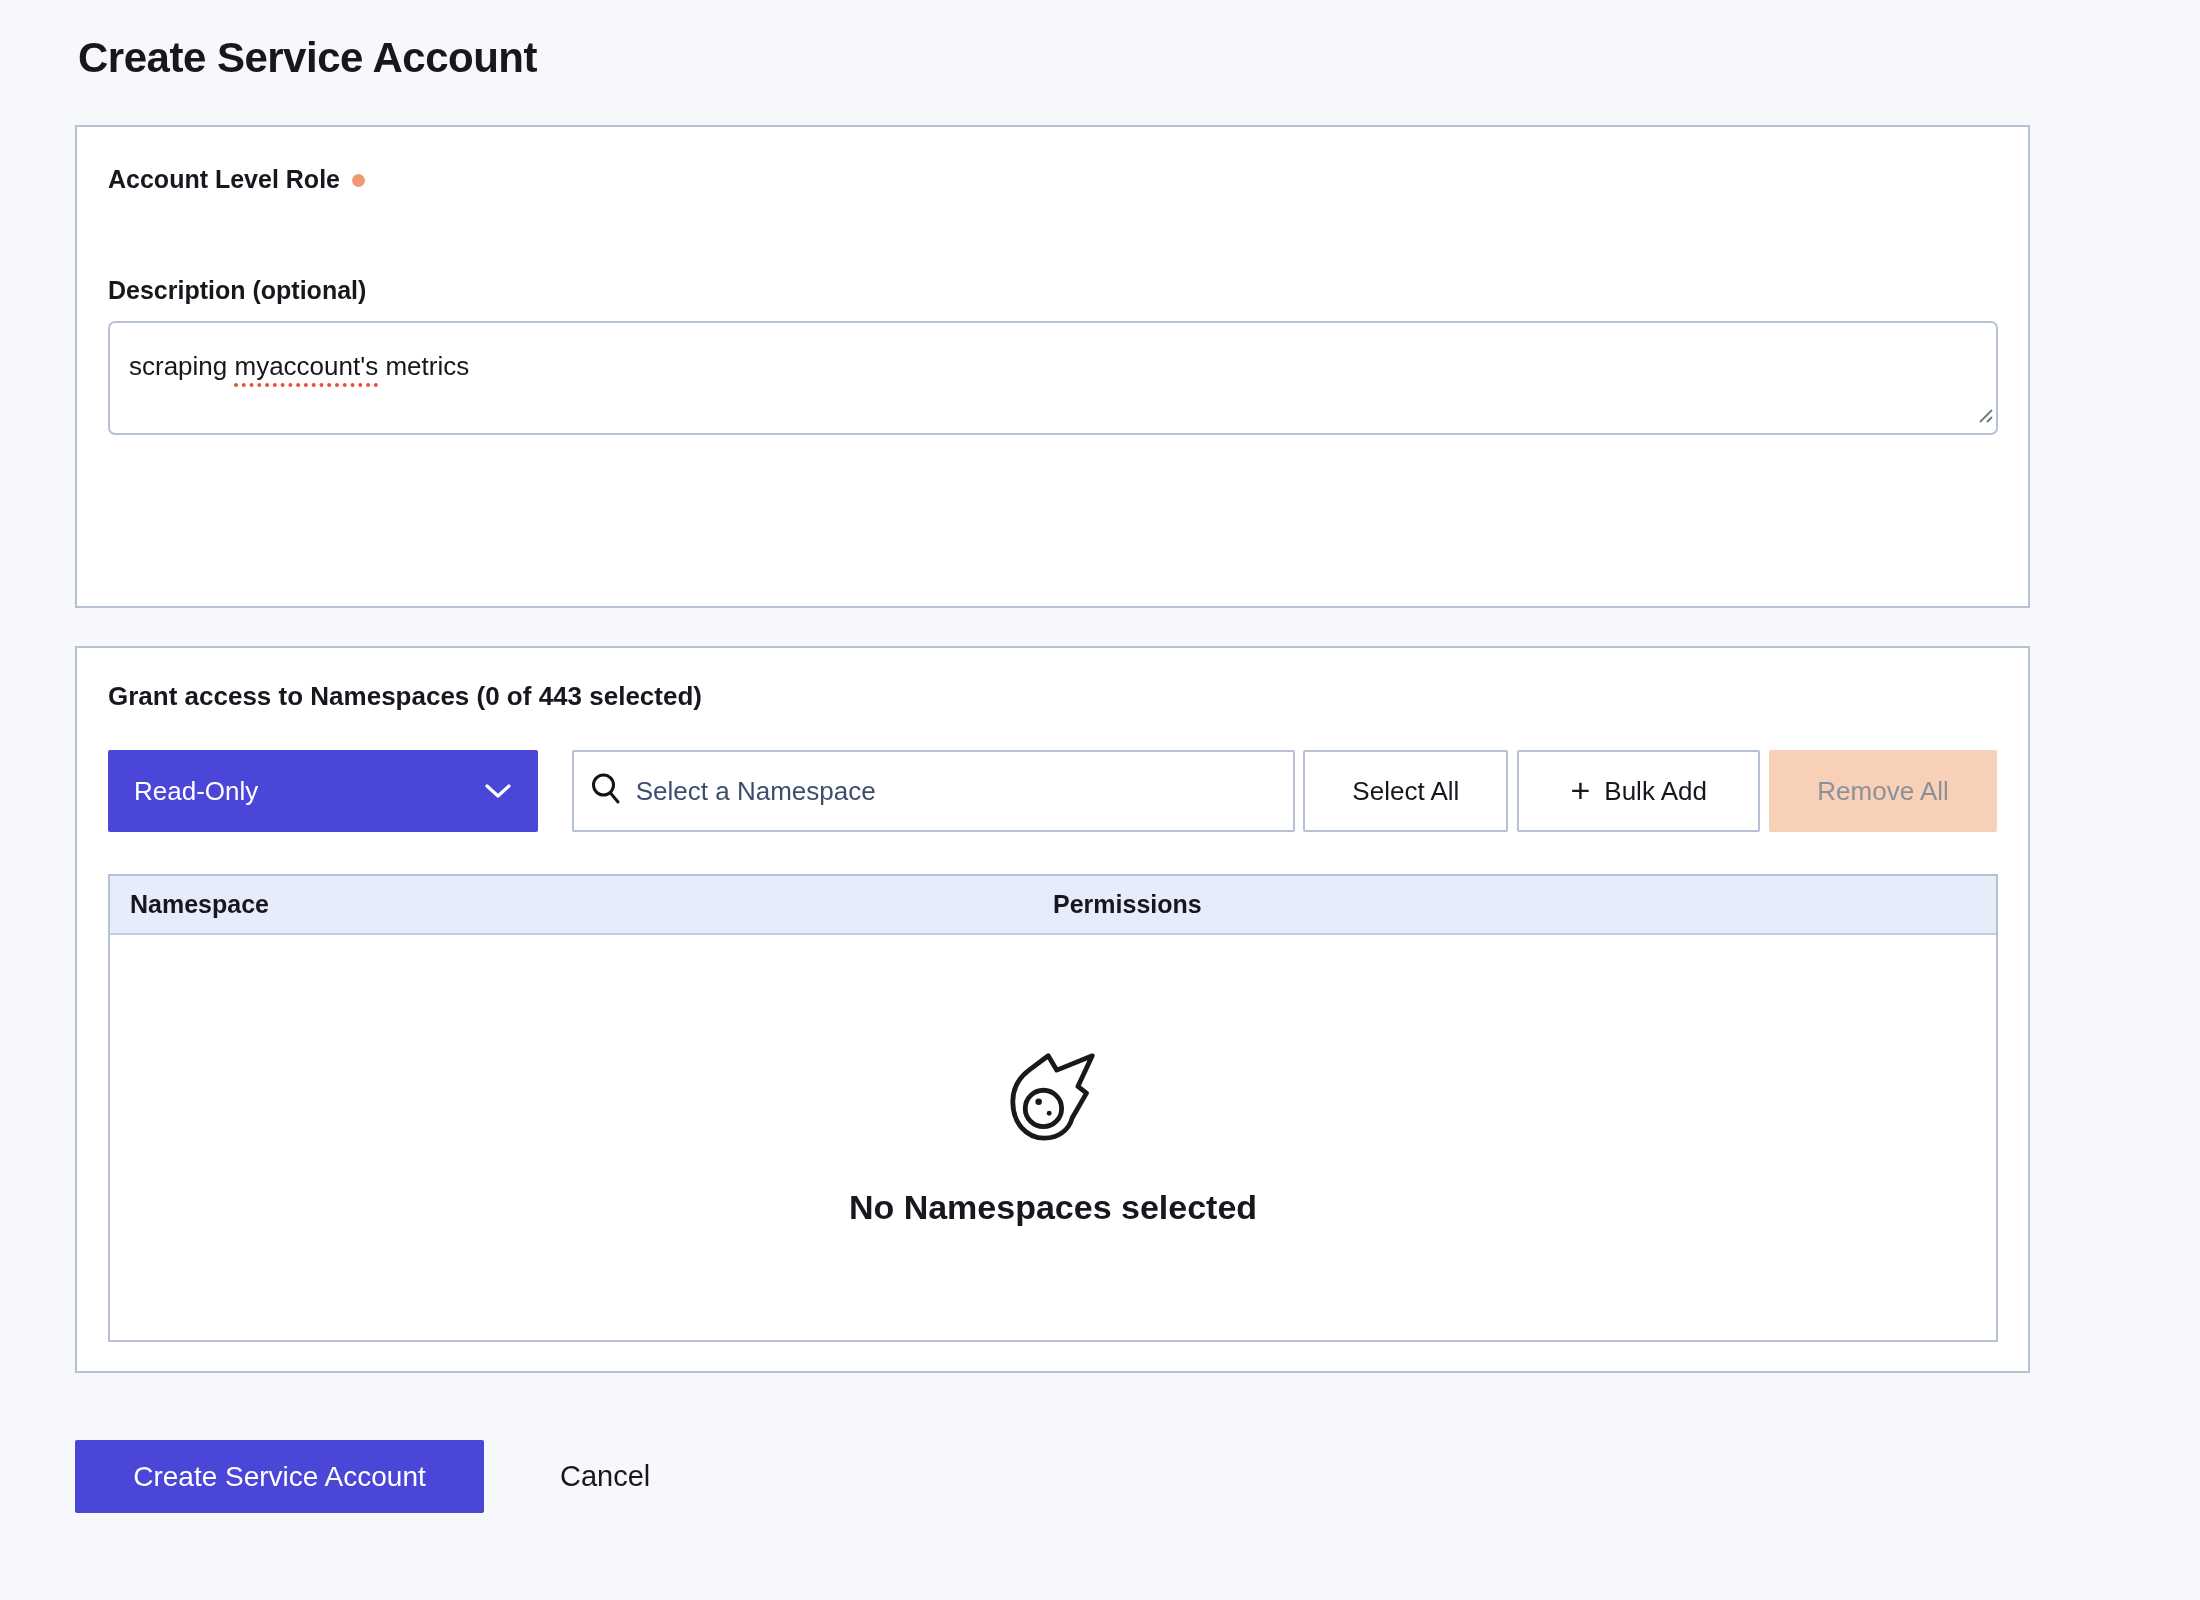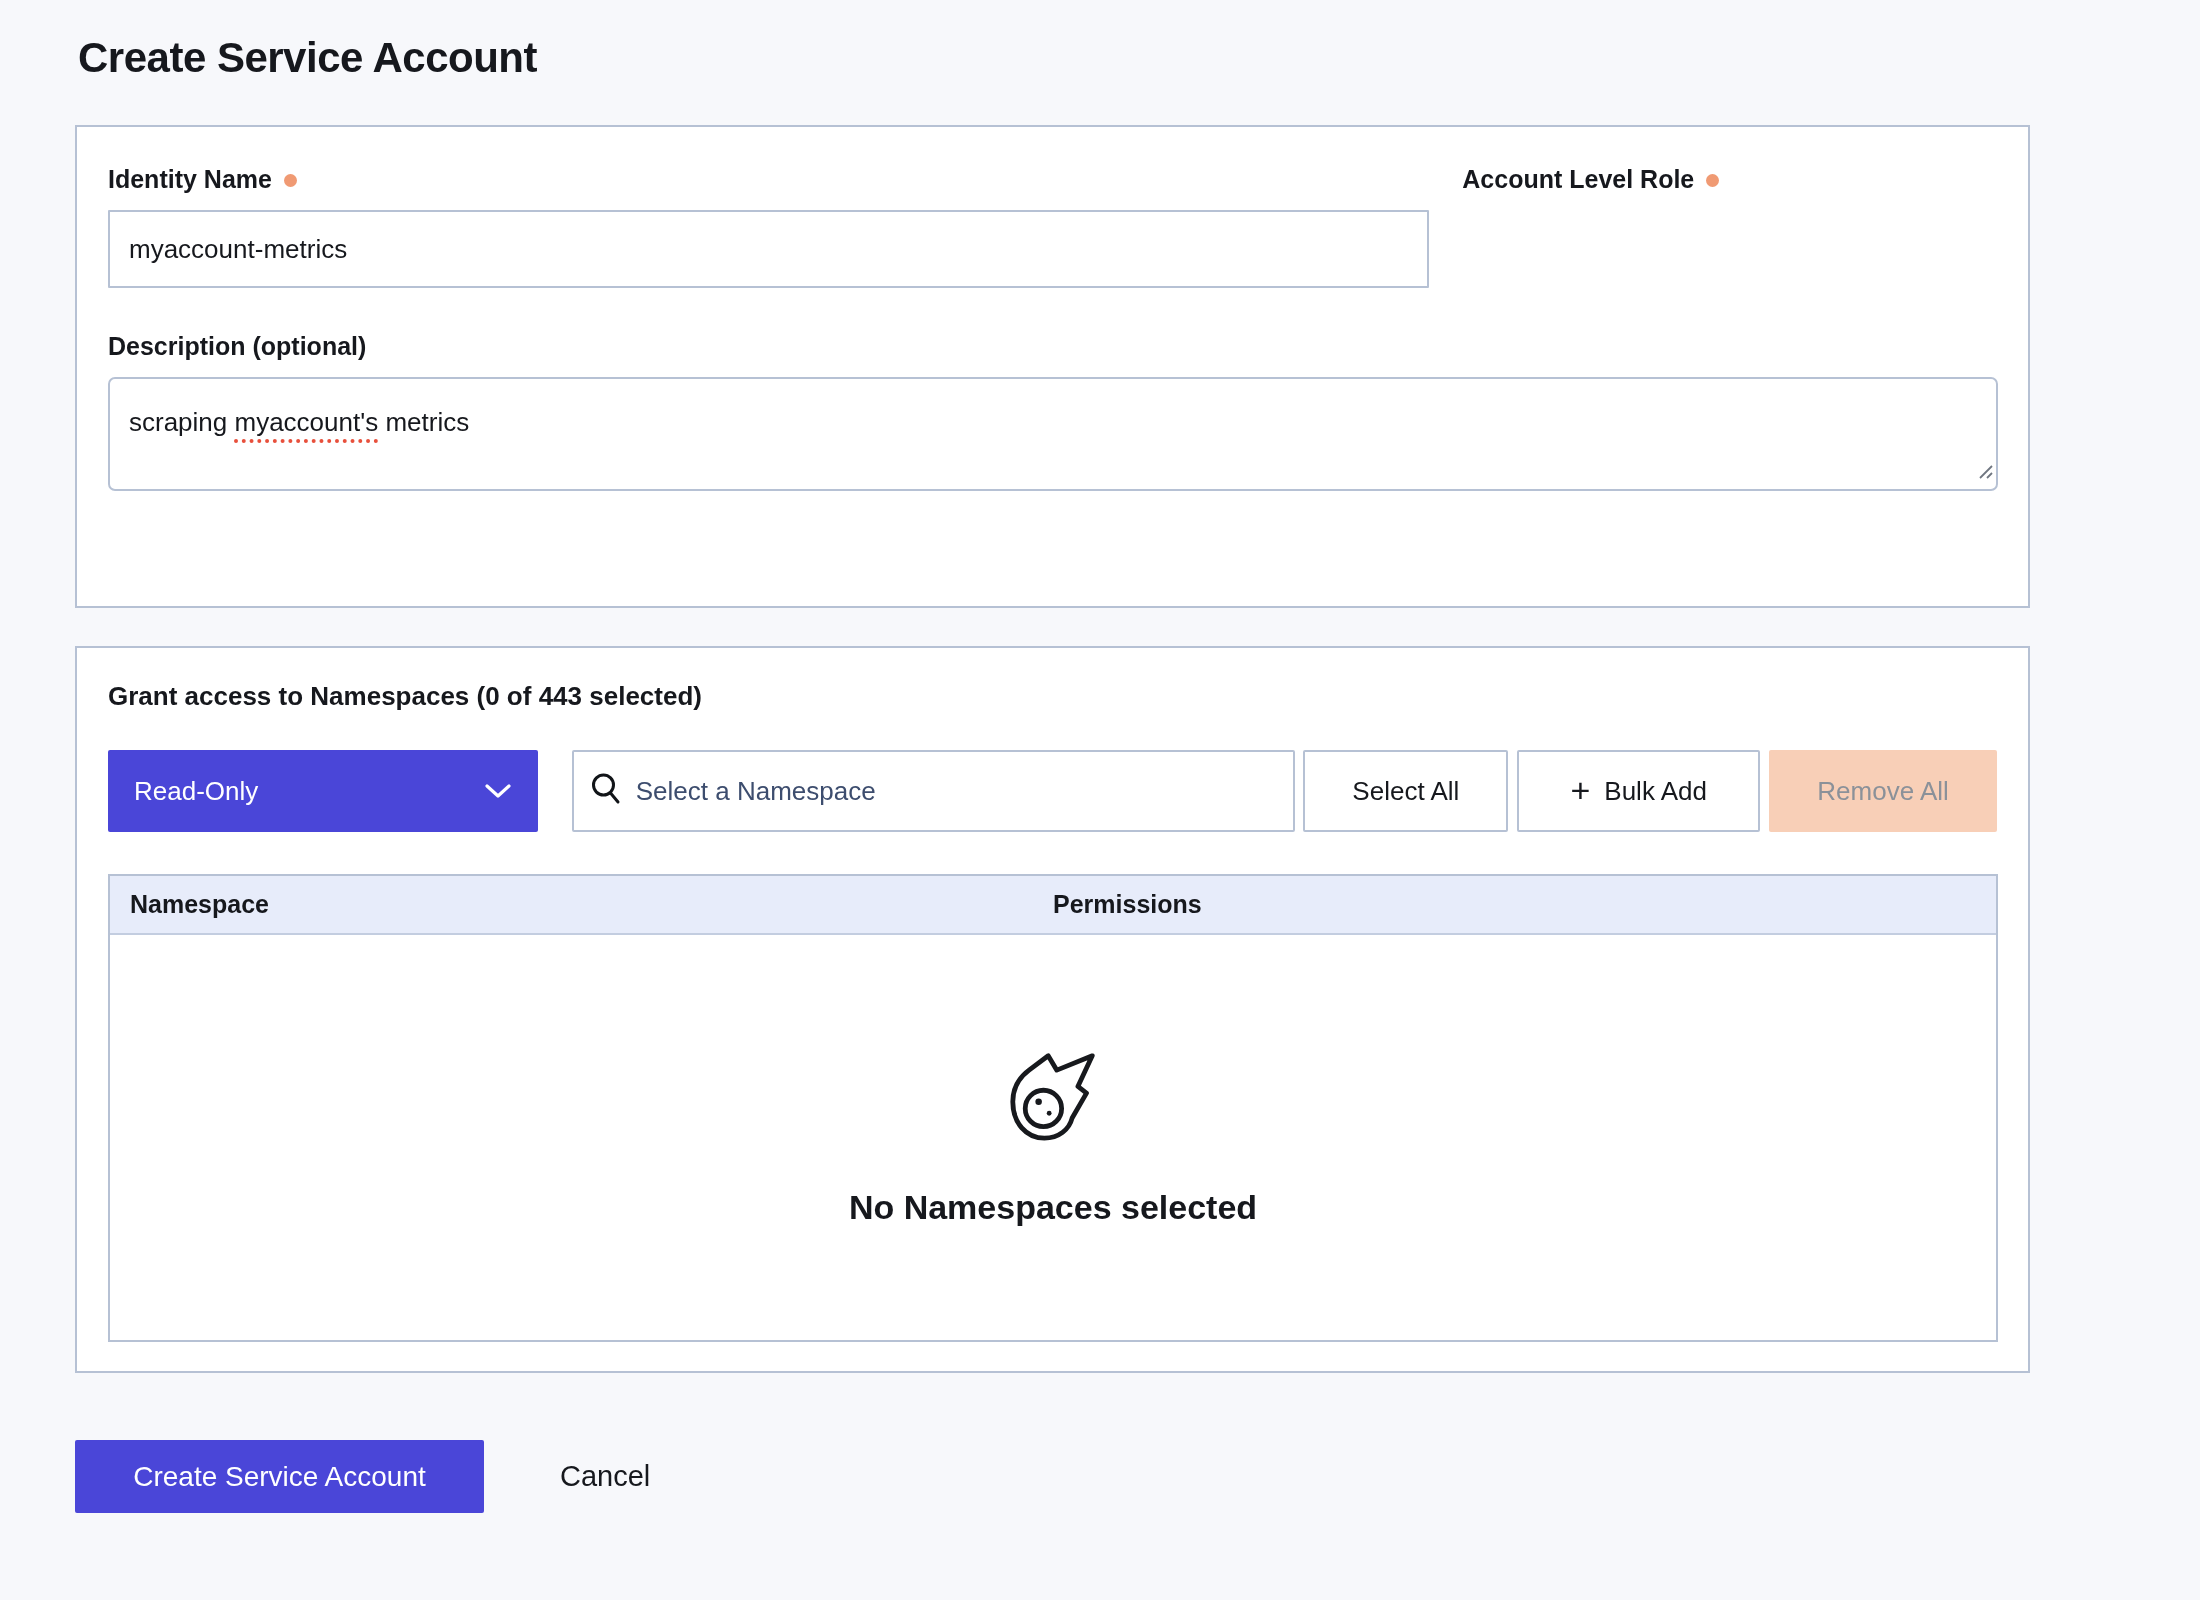--- a/index.html
+++ b/index.html
@@ -39,21 +39,21 @@
     font-size: 26px; color: #16181d; padding: 0 19px; outline: none; border-radius: 1px;
   }
   .select-box {
     width: 100%; height: 78px; border: 2px solid #b6c1d4; background: #fff;
     display: flex; align-items: center; justify-content: space-between;
     padding: 0 24px 0 19px; cursor: pointer; border-radius: 1px;
   }
   .select-box .select-value { font-size: 26px; color: #16181d; }
   .chevron { display: flex; align-items: center; color: #16181d; }
 
-  .description-block { margin-top: 44px; }
+  .description-block { margin-top: 66px; }
   .textarea {
     position: relative; width: 1890px; height: 114px;
     border: 2px solid #b6c1d4; background: #fff; border-radius: 7px;
     font-size: 26px; color: #16181d; padding: 28px 19px; cursor: text;
   }
   .misspelled {
     text-decoration: underline dotted #e8503c;
     text-decoration-thickness: 3.5px;
     text-underline-offset: 8px;
   }
@@ -113,27 +113,20 @@
   }
   .btn-cancel { margin-left: 66px; font-size: 29px; height: 73px; padding: 0 10px; }
 </style>
 </head>
 <body>
 
 <h1 class="page-title">Create Service Account</h1>
 
 <section class="card card-1">
   <div class="form-row">
-    <div class="col-identity">
-      <div class="field-label">
-        <span>Identity Name</span>
-        <span class="req-dot"></span>
-      </div>
-      <input class="text-input" type="text" value="myaccount-metrics" style="">
-    </div>
     <div class="col-role">
       <div class="field-label">
         <span>Account Level Role</span>
         <span class="req-dot"></span>
       </div>
     </div>
   </div>
 
   <div class="description-block">
     <div class="field-label">

